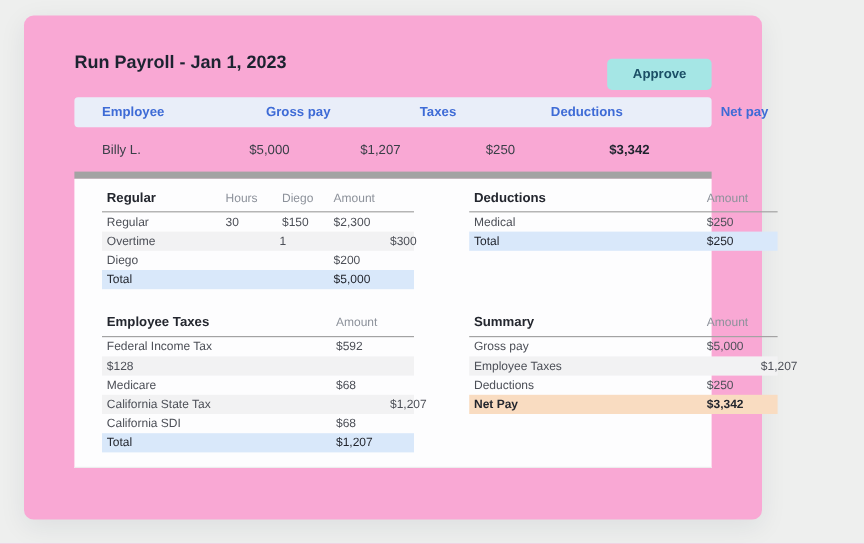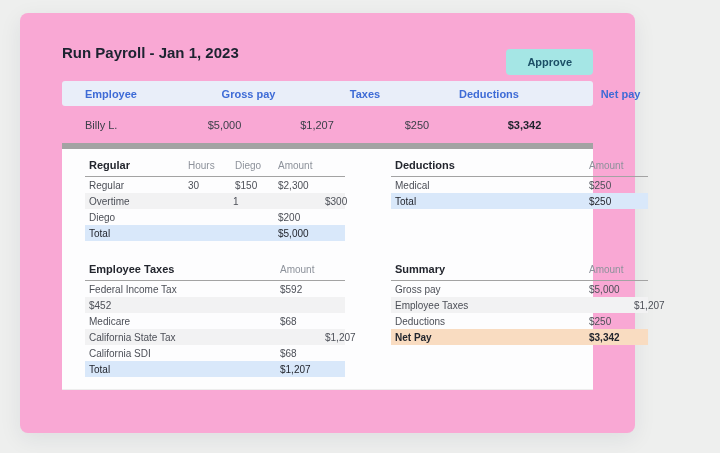--- a/index.html
+++ b/index.html
@@ -134,21 +134,21 @@
     <div>
       <div class="mini-head cols-left2">
         <span class="mini-title">Employee Taxes</span>
         <span class="mini-col">Amount</span>
       </div>
       <div class="mini-row cols-left2">
         <span>Federal Income Tax</span>
         <span>$592</span>
       </div>
       <div class="mini-row cols-left2 striped">
-        <span>$452</span>
+        <span>$128</span>
       </div>
       <div class="mini-row cols-left2">
         <span>Medicare</span>
         <span>$68</span>
       </div>
       <div class="mini-row cols-left2 striped">
         <span>California State Tax</span>
         <span>$1,207</span>
       </div>
       <div class="mini-row cols-left2">

